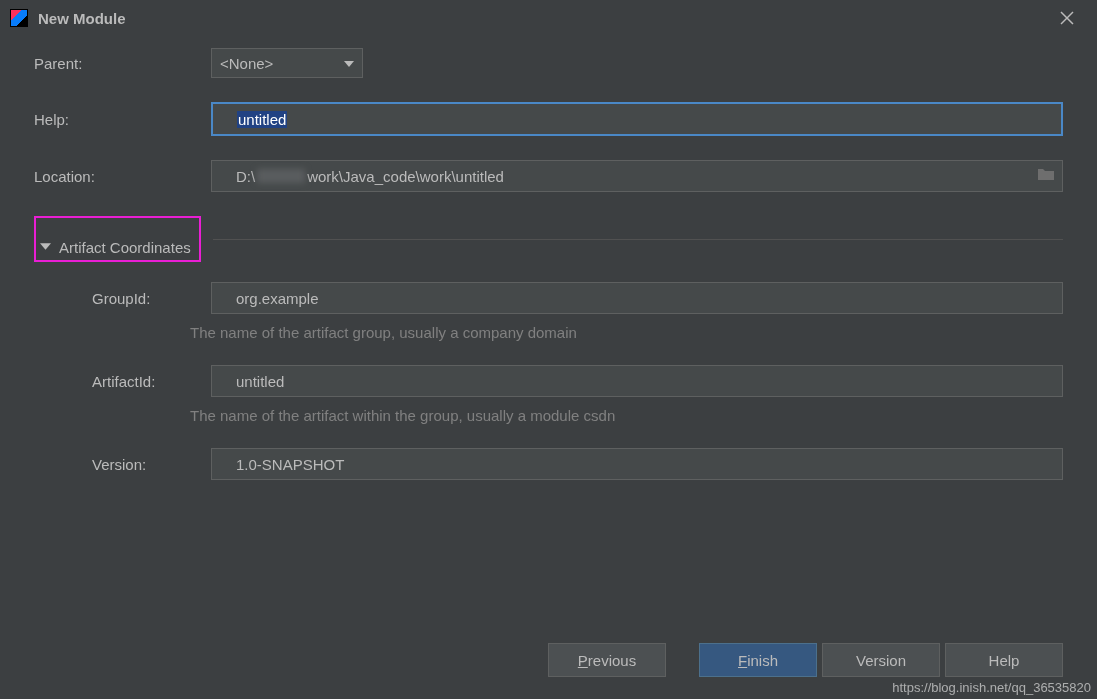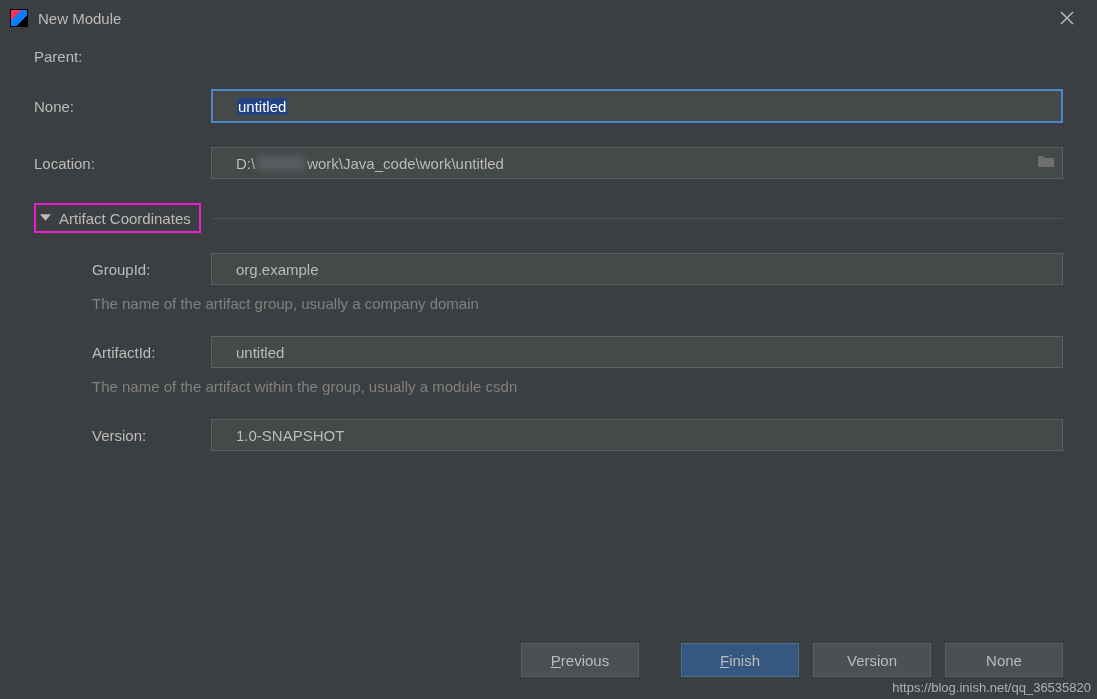--- a/index.html
+++ b/index.html
@@ -15,20 +15,21 @@
       color: #bbbbbb;
       overflow: hidden;
       position: relative;
     }
     .titlebar {
       height: 36px;
       display: flex;
       align-items: center;
       padding: 0 10px;
       background: #3c3f41;
+      font-weight: bold;
     }
     .titlebar-icon {
       width: 18px;
       height: 18px;
       background: linear-gradient(135deg, #fe315d 0%, #fe315d 33%, #087cfa 33%, #087cfa 66%, #000 66%);
       border: 1px solid #000;
       margin-right: 10px;
     }
     .titlebar-title {
       color: #bbbbbb;
@@ -138,21 +139,21 @@
     .section-header {
       display: flex;
       align-items: center;
       margin: 6px 0 20px 0;
       position: relative;
     }
     .section-toggle {
       display: inline-flex;
       align-items: center;
       border: 2px solid #e91ed4;
-      padding: 4px 8px 4px 4px;
+      padding: 20px 8px 4px 4px;
       cursor: pointer;
     }
     .section-toggle .chevron-down {
       margin-right: 8px;
     }
     .chevron-down svg {
       width: 11px;
       height: 11px;
       fill: #bbbbbb;
     }
@@ -169,32 +170,31 @@
     .indented {
       padding-left: 58px;
     }
     .indented .form-label {
       width: 98px;
     }
     .hint-row {
       display: flex;
       margin-top: -14px;
       margin-bottom: 24px;
-      flex-direction: column;
     }
     .hint-text {
       color: #808080;
       font-size: 15px;
     }
     .button-bar {
       position: absolute;
       bottom: 22px;
       right: 34px;
       display: flex;
-      gap: 14px;
+      gap: 5px;
     }
     .btn {
       min-width: 118px;
       height: 34px;
       background: #4c5052;
       border: 1px solid #5e6060;
       color: #bbbbbb;
       font-size: 15px;
       display: flex;
       align-items: center;
@@ -229,24 +229,32 @@
         <line x1="1" y1="1" x2="13" y2="13"></line>
         <line x1="13" y1="1" x2="1" y2="13"></line>
       </svg>
   </div>
 </div>
 
 <div class="content">
 
   <div class="form-row">
     <div class="form-label">Parent:</div>
+    <div class="dropdown">
+      <span>&lt;None&gt;</span>
+      <span class="chevron">
+        <svg viewBox="0 0 10 10">
+            <polygon points="0,2 10,2 5,8"></polygon>
+          </svg>
+      </span>
+    </div>
   </div>
 
   <div class="form-row">
-    <div class="form-label">None:</div>
+    <div class="form-label">Help:</div>
     <div class="name-input-wrapper">
       <div class="text-input focused" style="display:flex;align-items:center;">
         <span class="selection-highlight">untitled</span>
       </div>
     </div>
   </div>
 
   <div class="form-row">
     <div class="form-label">Location:</div>
     <div class="location-wrapper">
@@ -304,17 +312,17 @@
   <div class="btn">
     <span><span class="underline">P</span><span>revious</span></span>
   </div>
   <div class="btn primary">
     <span><span class="underline">F</span><span>inish</span></span>
   </div>
   <div class="btn">
     <span>Version</span>
   </div>
   <div class="btn">
-    <span>None</span>
+    <span>Help</span>
   </div>
 </div>
 
 <div class="watermark">https://blog.inish.net/qq_36535820</div>
 
 </body></html>

